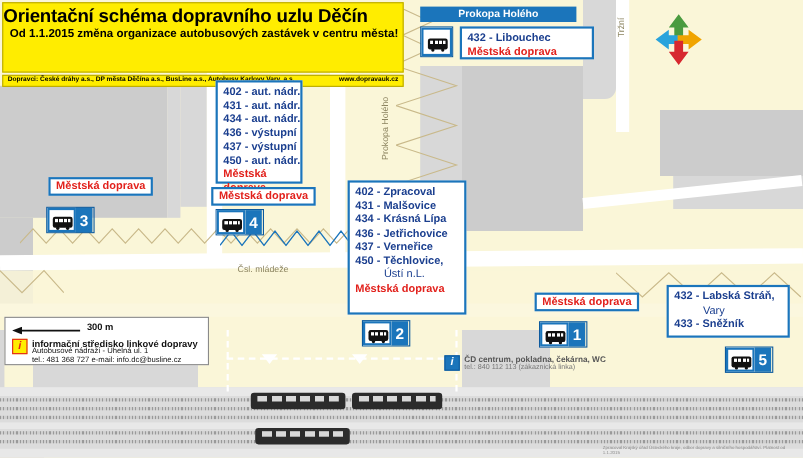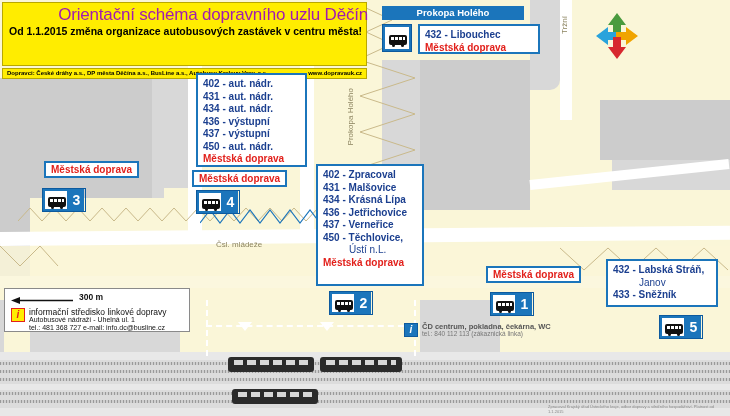--- a/index.html
+++ b/index.html
@@ -22,22 +22,22 @@
   .rail{position:absolute;height:3px;background:
         repeating-linear-gradient(90deg,#9a9a9a 0 1px,#cfcfcf 1px 3px);}
   .platform{position:absolute;background:#e8e8e8;}
   .train{position:absolute;height:15px;background:#2b2b2b;border-radius:3px;}
   .train:before{content:"";position:absolute;left:6px;top:3px;right:6px;height:5px;
       background:repeating-linear-gradient(90deg,#d8d8d8 0 9px,#2b2b2b 9px 13px);}
 
   
   .hdr{position:absolute;left:2px;top:2px;width:365px;height:64px;
        background:#ffed00;border:1px solid #b9a800;box-sizing:border-box;}
-  .hdr-t1{position:absolute;left:0;top:2px;width:365px;text-align:right;
-       font-size:17px;font-weight:normal;color:#a21caf;letter-spacing:-0.2px;}
+  .hdr-t1{position:absolute;left:0;top:2px;width:365px;text-align:left;
+       font-size:17px;font-weight:bold;color:#000000;letter-spacing:-0.2px;}
   .hdr-t2{position:absolute;left:0;top:22px;width:365px;text-align:center;
        font-size:10.5px;font-weight:bold;color:#000;}
   .hdr-t3{position:absolute;left:0;top:36px;width:365px;text-align:center;
        font-size:13px;font-weight:bold;color:#000;}
   .hdr-t3 .busmini{display:inline-block;vertical-align:-2px;margin:0 3px;}
   .hdr-foot{position:absolute;left:2px;top:68px;width:365px;height:11px;
        background:#ffed00;border:1px solid #b9a800;box-sizing:border-box;
        font-size:6px;font-weight:bold;color:#000;padding:1px 4px;}
   .hdr-foot .lft{float:left;}
   .hdr-foot .rgt{float:right;}
@@ -88,21 +88,21 @@
        color:#fff;font-size:9.5px;font-weight:bold;text-align:center;line-height:14px;}
 
   
   .legend{position:absolute;left:4px;top:288px;width:186px;height:44px;background:#fff;
        border:1px solid #8a8a8a;box-sizing:border-box;}
   .scale-arrow{position:absolute;left:6px;top:8px;width:62px;height:7px;}
   .scale-txt{position:absolute;left:74px;top:3px;font-size:8.5px;font-weight:bold;color:#111;}
   .ibox{position:absolute;left:6px;top:19px;width:14px;height:14px;background:#ffed00;
        border:1.5px solid #e2211c;box-sizing:border-box;color:#e2211c;font-weight:bold;
        font-size:10px;text-align:center;line-height:11px;font-style:italic;}
-  .lg1{position:absolute;left:24px;top:18px;font-size:8.5px;font-weight:normal;color:#111;}
+  .lg1{position:absolute;left:24px;top:18px;font-size:8.5px;font-weight:bold;color:#111;}
   .lg2{position:absolute;left:24px;top:27px;font-size:7px;color:#111;}
   .lg3{position:absolute;left:24px;top:35px;font-size:7px;color:#111;}
 
   
   .hall{position:absolute;left:222px;top:337px;font-size:10px;font-weight:bold;
         font-style:italic;color:#111;}
   .cdbox{position:absolute;left:404px;top:323px;width:14px;height:14px;background:#1b75bb;
         border:1px solid #0d5a9e;box-sizing:border-box;color:#fff;font-weight:bold;
         font-size:10px;text-align:center;line-height:12px;font-style:italic;}
   .cd1{position:absolute;left:422px;top:322px;font-size:7.5px;font-weight:bold;color:#555;}
@@ -217,21 +217,21 @@
     </div>
     <div class="rbox" style="left:36px;top:18px;width:122px;height:30px;">
       <div class="rline">
         <span>432</span>
         <span>- Libouchec</span>
       </div>
       <div class="rmd">Městská doprava</div>
     </div>
   </div>
 
-  <div class="rbox" style="left:196px;top:73px;width:111px;height:94px;">
+  <div class="rbox" style="left:196px;top:73px;width:79px;height:94px;">
     <div class="rline">
       <span>402</span>
       <span>- aut. nádr.</span></div>
     <div class="rline">
       <span>431</span>
       <span>- aut. nádr.</span></div>
     <div class="rline">
       <span>434</span>
       <span>- aut. nádr.</span></div>
     <div class="rline">
@@ -266,21 +266,21 @@
       <span>450</span>
       <span>- Těchlovice,</span></div>
     <div class="rcont">Ústí n.L.</div>
     <div class="rmd">Městská doprava</div>
   </div>
 
   <div class="rbox" style="left:606px;top:259px;width:112px;height:48px;">
     <div class="rline">
       <span>432</span>
       <span>- Labská Stráň,</span></div>
-    <div class="rcont">Janov</div>
+    <div class="rcont">Vary</div>
     <div class="rline">
       <span>433</span>
       <span>- Sněžník</span></div>
   </div>
 
   <div class="mdbox" style="left:44px;top:161px;">Městská doprava</div>
   <div class="mdbox" style="left:192px;top:170px;">Městská doprava</div>
   <div class="mdbox" style="left:486px;top:266px;">Městská doprava</div>
 
   <div class="stop" style="left:42px;top:188px;width:44px;">

